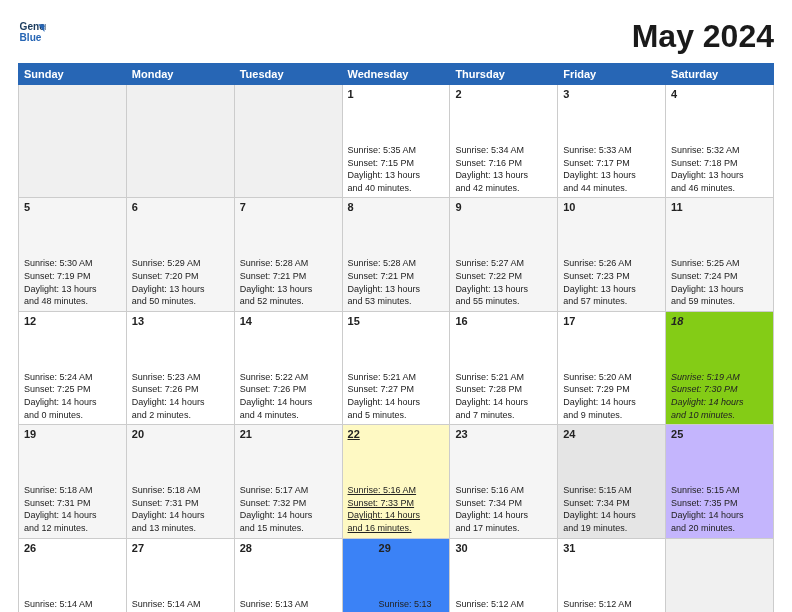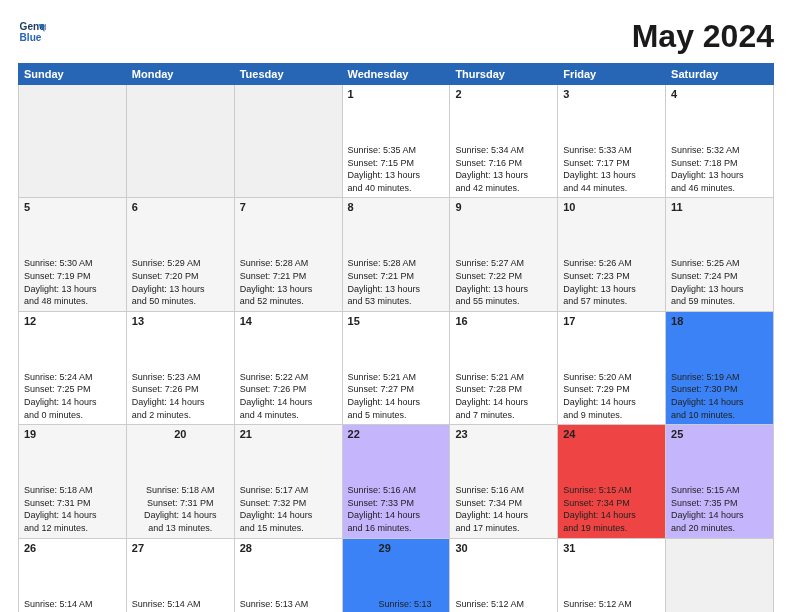--- a/index.html
+++ b/index.html
@@ -238,65 +238,65 @@
 Daylight: 14 hours
 and 7 minutes.</div>
           </td>
           <td style="background: rgb(255, 255, 255);">
             <span class="day-num">17</span>
             <div class="day-info" style="white-space: pre-line;">Sunrise: 5:20 AM
 Sunset: 7:29 PM
 Daylight: 14 hours
 and 9 minutes.</div>
           </td>
-          <td style="background: #3b82f6;">
+          <td style="background: #84cc16; font-style: italic;">
             <span class="day-num">18</span>
             <div class="day-info" style="white-space: pre-line;">Sunrise: 5:19 AM
 Sunset: 7:30 PM
 Daylight: 14 hours
 and 10 minutes.</div>
           </td>
         </tr>
         <tr>
           <td style="background: rgb(245, 245, 245);">
             <span class="day-num">19</span>
             <div class="day-info" style="white-space: pre-line;">Sunrise: 5:18 AM
 Sunset: 7:31 PM
 Daylight: 14 hours
 and 12 minutes.</div>
           </td>
-          <td style="background: rgb(245, 245, 245); text-align: center;">
+          <td style="background: rgb(245, 245, 245);">
             <span class="day-num">20</span>
             <div class="day-info" style="white-space: pre-line;">Sunrise: 5:18 AM
 Sunset: 7:31 PM
 Daylight: 14 hours
 and 13 minutes.</div>
           </td>
           <td style="background: rgb(245, 245, 245);">
             <span class="day-num">21</span>
             <div class="day-info" style="white-space: pre-line;">Sunrise: 5:17 AM
 Sunset: 7:32 PM
 Daylight: 14 hours
 and 15 minutes.</div>
           </td>
-          <td style="background: #c4b5fd;">
+          <td style="background: #fef9c3; text-decoration: underline;">
             <span class="day-num">22</span>
             <div class="day-info" style="white-space: pre-line;">Sunrise: 5:16 AM
 Sunset: 7:33 PM
 Daylight: 14 hours
 and 16 minutes.</div>
           </td>
           <td style="background: rgb(245, 245, 245);">
             <span class="day-num">23</span>
             <div class="day-info" style="white-space: pre-line;">Sunrise: 5:16 AM
 Sunset: 7:34 PM
 Daylight: 14 hours
 and 17 minutes.</div>
           </td>
-          <td style="background: #ef4444;">
+          <td style="background: #e5e5e5;">
             <span class="day-num">24</span>
             <div class="day-info" style="white-space: pre-line;">Sunrise: 5:15 AM
 Sunset: 7:34 PM
 Daylight: 14 hours
 and 19 minutes.</div>
           </td>
           <td style="background: #c4b5fd;">
             <span class="day-num">25</span>
             <div class="day-info" style="white-space: pre-line;">Sunrise: 5:15 AM
 Sunset: 7:35 PM

